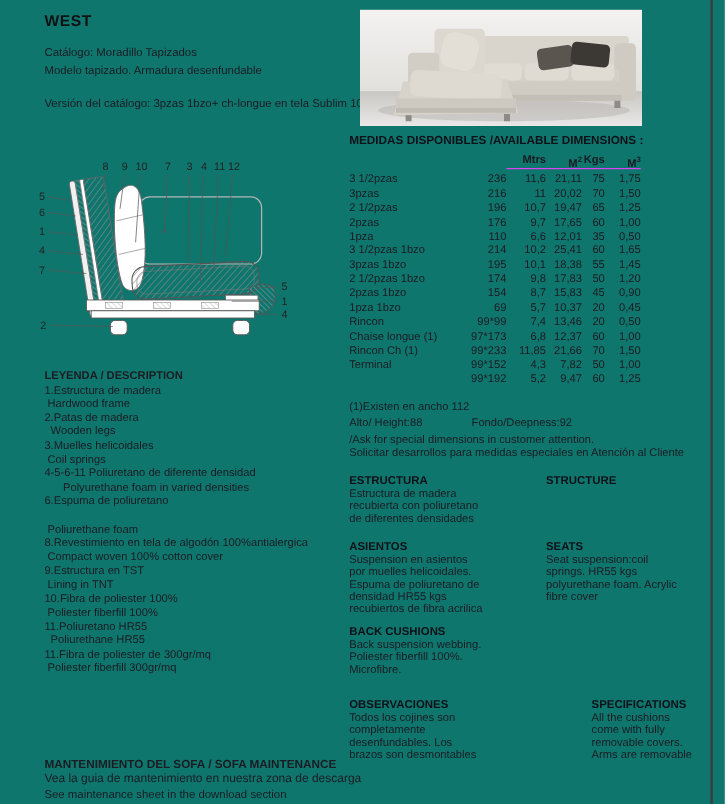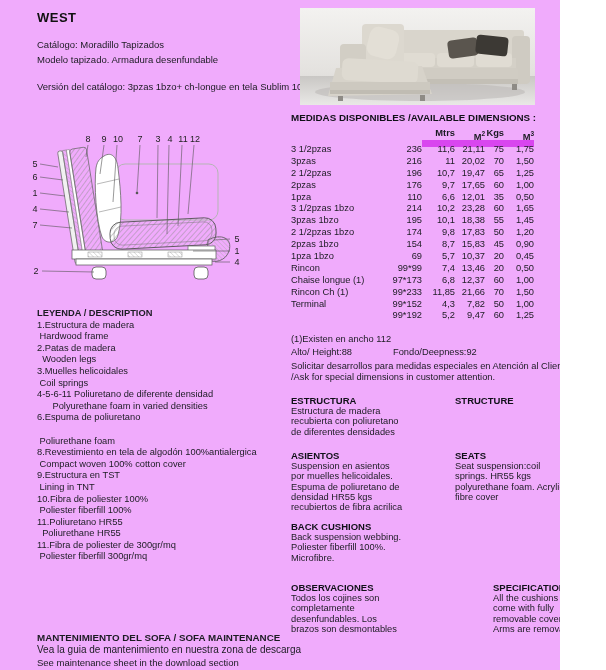--- a/index.html
+++ b/index.html
@@ -1,30 +1,30 @@
 <!DOCTYPE html>
 <html><head>
 <meta charset="utf-8">
 <style>
   html,body{margin:0;padding:0;background:#fff;}
-  .page{position:relative;width:560px;height:670px;background:#f0abfc;overflow:hidden;
-        font-family:"Liberation Sans",sans-serif;color:#1b1b22;}
+  .page{position:relative;width:560px;height:670px;background:#0f766e;overflow:hidden;
+        font-family:"Liberation Sans",sans-serif;color:#1b1b22;padding-left:44px;}
   .page-edge{position:absolute;left:592px;top:0;width:2px;height:670px;background:#3c3c3c;}
   .abs{position:absolute;}
   .title{font-size:13px;font-weight:bold;letter-spacing:.5px;color:#111;}
   .body-txt{font-size:9.5px;line-height:15px;}
   .small-txt{font-size:9.3px;line-height:11px;}
   .bold{font-weight:bold;}
   
   .tbl-title{font-size:9.8px;font-weight:bold;color:#101018;}
   .tgrid{display:grid;grid-template-columns:85px 46px 33px 30px 19px 30px;}
   .tcell{font-size:9.3px;height:11.9px;line-height:11.9px;white-space:nowrap;}
   .num{text-align:right;}
   .thead .tcell{font-weight:bold;}
-  .thead .u{border-bottom:7px solid #d946ef;}
+  .thead .u{border-bottom:1px solid #d946ef;}
   sup{font-size:6.5px;}
   
   .legend-line{font-size:9.3px;line-height:11.6px;min-height:11.6px;white-space:pre;}
   
   .section{position:absolute;left:291px;width:300px;display:grid;grid-template-columns:164px auto;}
   .sec-title{font-size:9.5px;font-weight:bold;color:#101018;}
   .sec-body{font-size:9.3px;line-height:10.3px;white-space:pre-line;}
 </style>
 </head>
 <body>
@@ -218,21 +218,21 @@
         <div class="tcell num">110</div>
         <div class="tcell num">6,6</div>
         <div class="tcell num">12,01</div>
         <div class="tcell num">35</div>
         <div class="tcell num">0,50</div>
       </div>
       <div class="tgrid">
         <div class="tcell ">3 1/2pzas 1bzo</div>
         <div class="tcell num">214</div>
         <div class="tcell num">10,2</div>
-        <div class="tcell num">23,28</div>
+        <div class="tcell num">25,41</div>
         <div class="tcell num">60</div>
         <div class="tcell num">1,65</div>
       </div>
       <div class="tgrid">
         <div class="tcell ">3pzas 1bzo</div>
         <div class="tcell num">195</div>
         <div class="tcell num">10,1</div>
         <div class="tcell num">18,38</div>
         <div class="tcell num">55</div>
         <div class="tcell num">1,45</div>
@@ -302,22 +302,22 @@
         <div class="tcell num">1,25</div>
       </div>
     </div>
 
   <div class="abs small-txt" style="left:291px;top:334px;">(1)Existen en ancho 112</div>
   <div class="abs small-txt" style="left:291px;top:347px;width:280px;">
     <span class="abs" style="left:0;top:0;">Alto/ Height:88</span>
     <span class="abs" style="left:102px;top:0;">Fondo/Deepness:92</span>
   </div>
   <div class="abs small-txt" style="left:291px;top:361px;width:295px;">
+    <div>/Ask for special dimensions in customer attention.</div>
     <div>Solicitar desarrollos para medidas especiales en Atención al Cliente</div>
-    <div>/Ask for special dimensions in customer attention.</div>
   </div>
 
   <div class="abs" style="left:37px;top:308px;width:250px;">
     <div class="legend-line bold">LEYENDA / DESCRIPTION</div>
     <div>
         <div class="legend-line">1.Estructura de madera</div>
         <div class="legend-line"> Hardwood frame</div>
         <div class="legend-line">2.Patas de madera</div>
         <div class="legend-line">  Wooden legs</div>
         <div class="legend-line">3.Muelles helicoidales</div>

